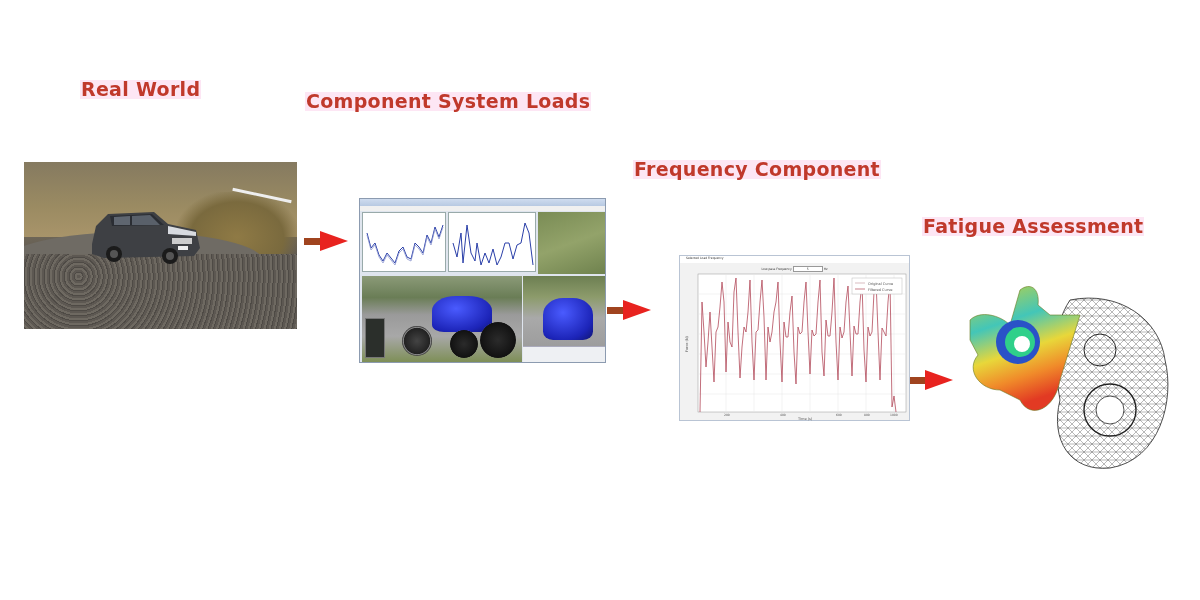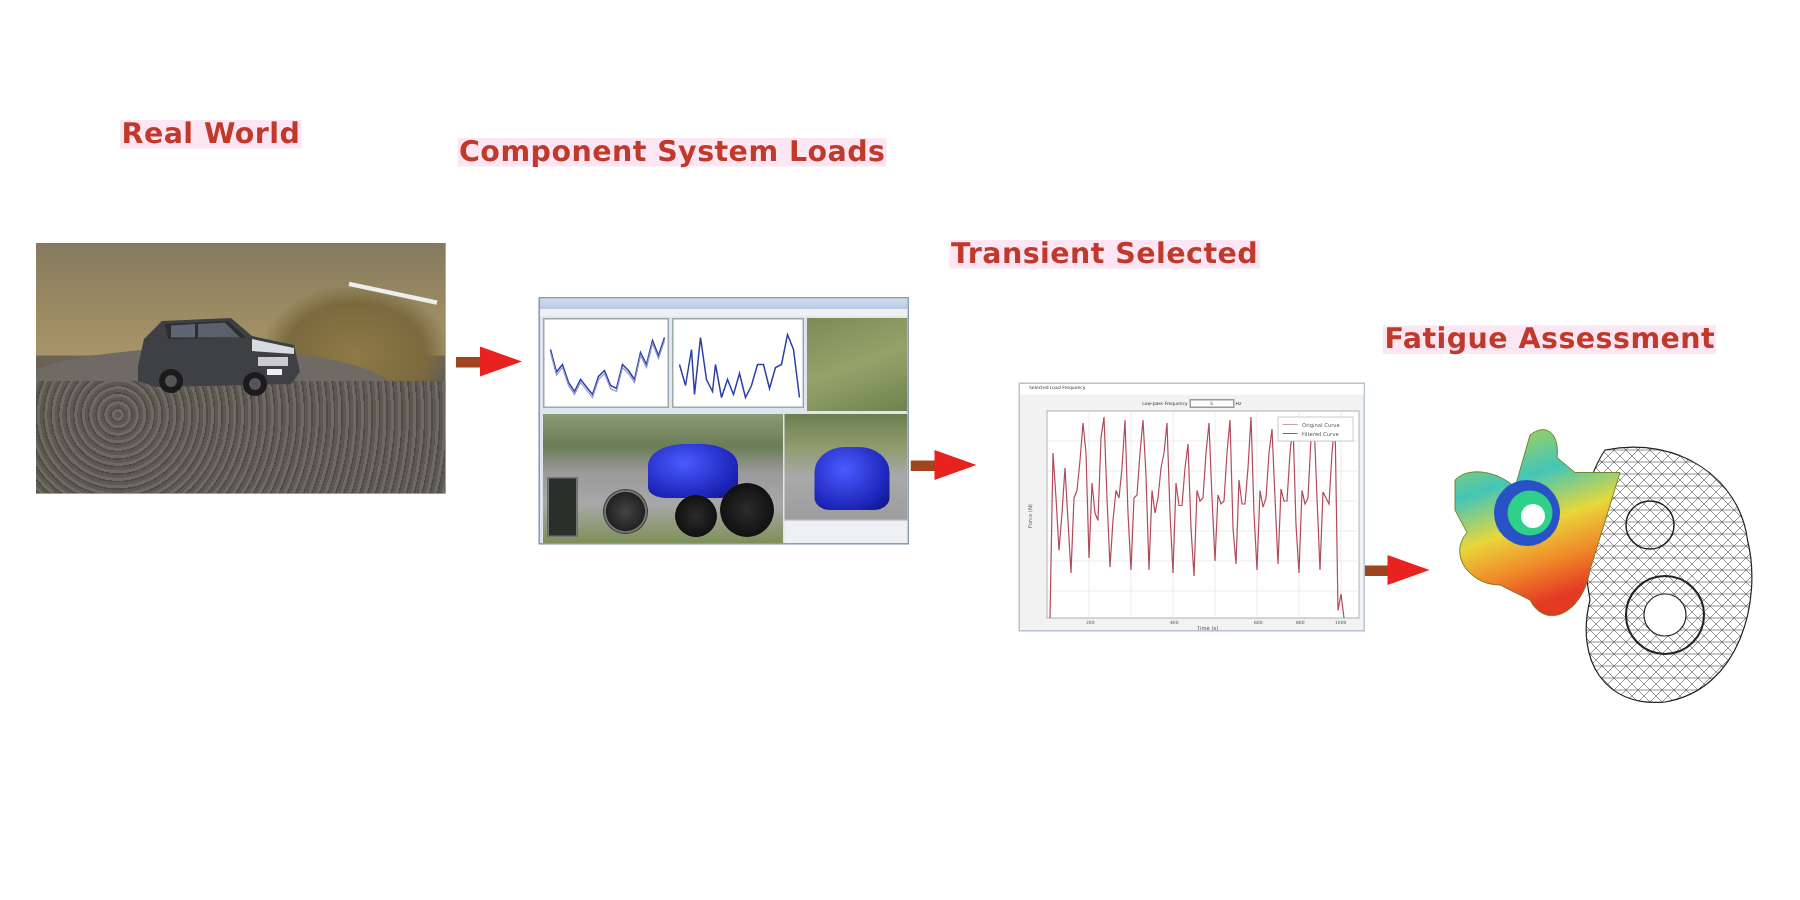--- a/index.html
+++ b/index.html
@@ -71,21 +71,21 @@
   #chartwin svg { position:absolute; left:0; top:16px; }
 
   
   #fea { position:absolute; left: 960px; top: 280px; width: 230px; height: 195px; }
 </style>
 </head>
 <body>
 
 <div class="stage-title" id="t-real">Real World</div>
 <div class="stage-title" id="t-sys">Component System Loads</div>
-<div class="stage-title" id="t-comp">Transient Selected</div>
+<div class="stage-title" id="t-comp">Frequency Component</div>
 <div class="stage-title" id="t-fat">Fatigue Assessment</div>
 
 <div id="photo">
   <div class="bg-trees"></div>
   <div class="brush"></div>
   <div class="road"></div>
   <div class="ground"></div>
   <div class="tape"></div>
   <svg class="car" viewBox="0 0 120 62">
     <path d="M8 40 L12 22 L24 10 L70 8 L84 20 L112 26 L116 44 L110 52 L20 54 L8 50 Z" fill="#3e4044"></path>

